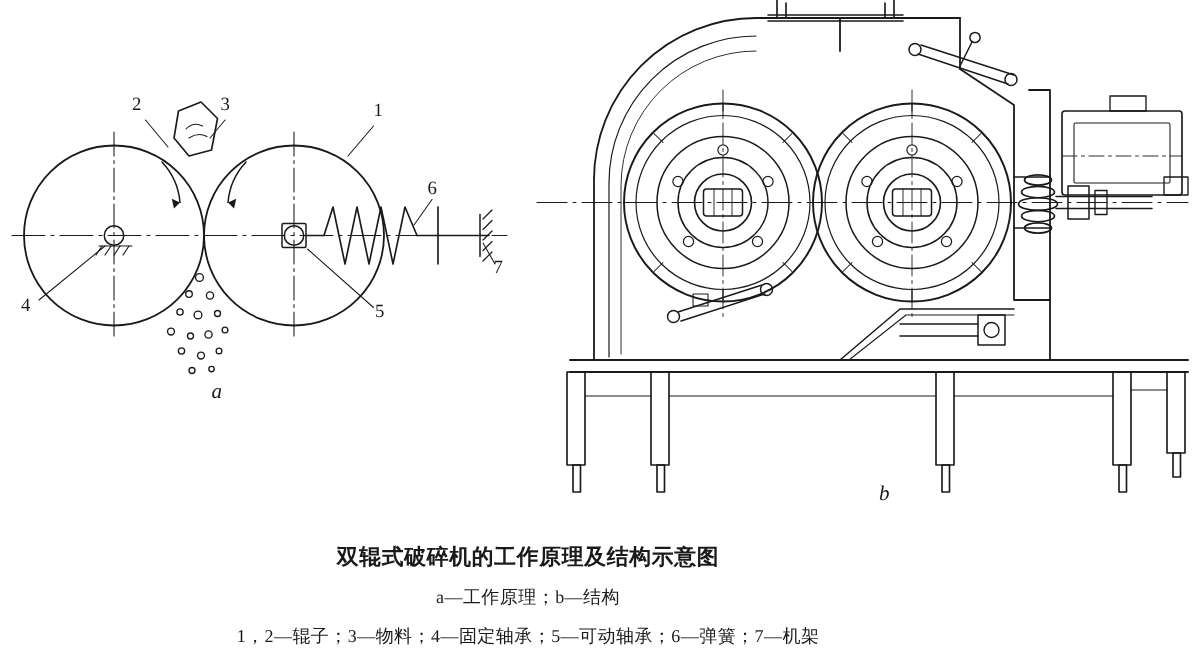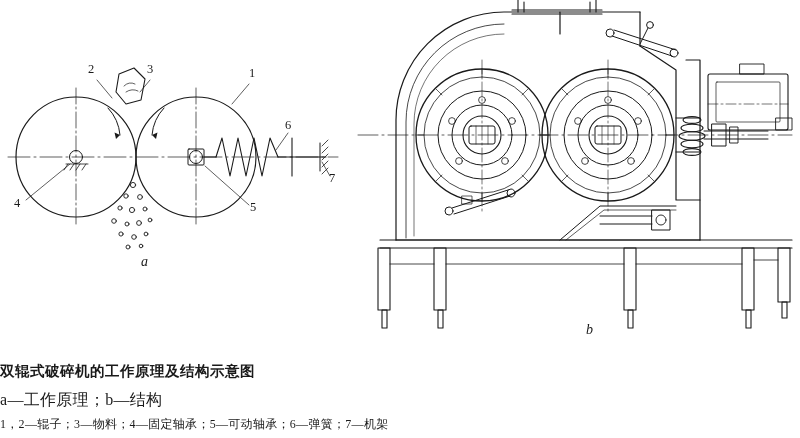--- a/index.html
+++ b/index.html
@@ -13,31 +13,31 @@
   }
   #figure {
     position: absolute;
     left: 0; top: 0;
     width: 800px; height: 438px;
   }
   .caption-block {
     position: absolute;
     left: 0;
     width: 704px;
-    text-align: left;
+    text-align: center;
   }
   .caption-title {
     top: 362px;
     font-size: 14.5px;
     font-weight: bold;
     letter-spacing: 0.5px;
   }
   .caption-sub {
     top: 390px;
-    font-size: 16px;
+    font-size: 12px;
     letter-spacing: 0.3px;
   }
   .caption-legend {
     top: 416px;
     font-size: 12px;
     letter-spacing: 0.3px;
   }
   .panel-label {
     position: absolute;
     font-family: "Liberation Serif", serif;

